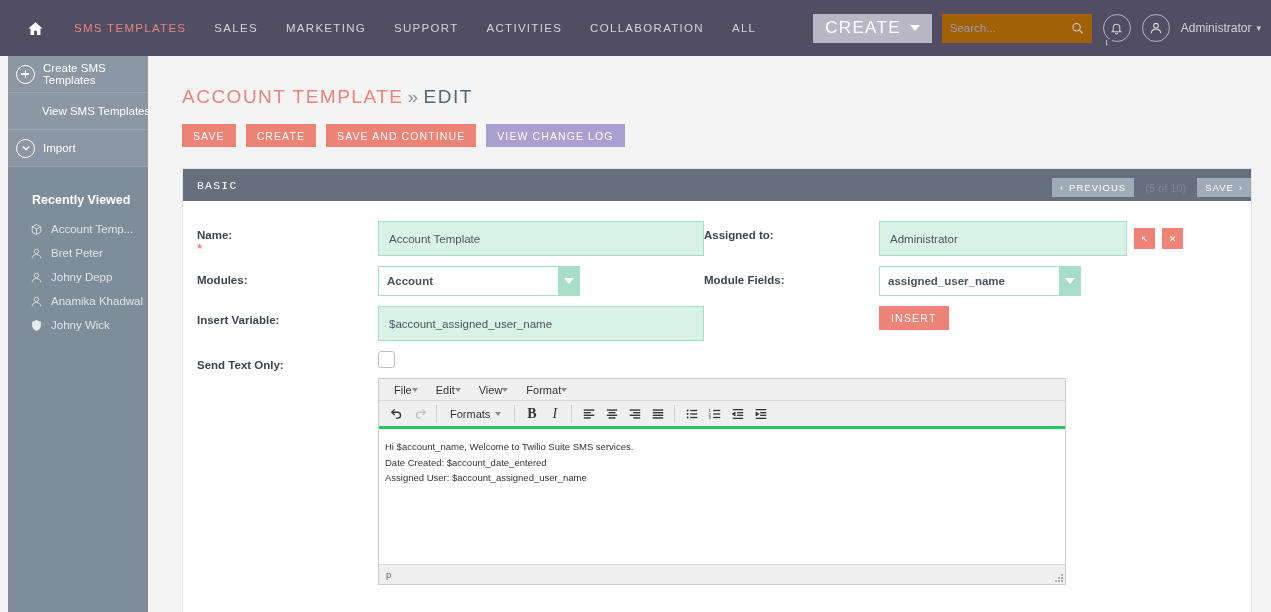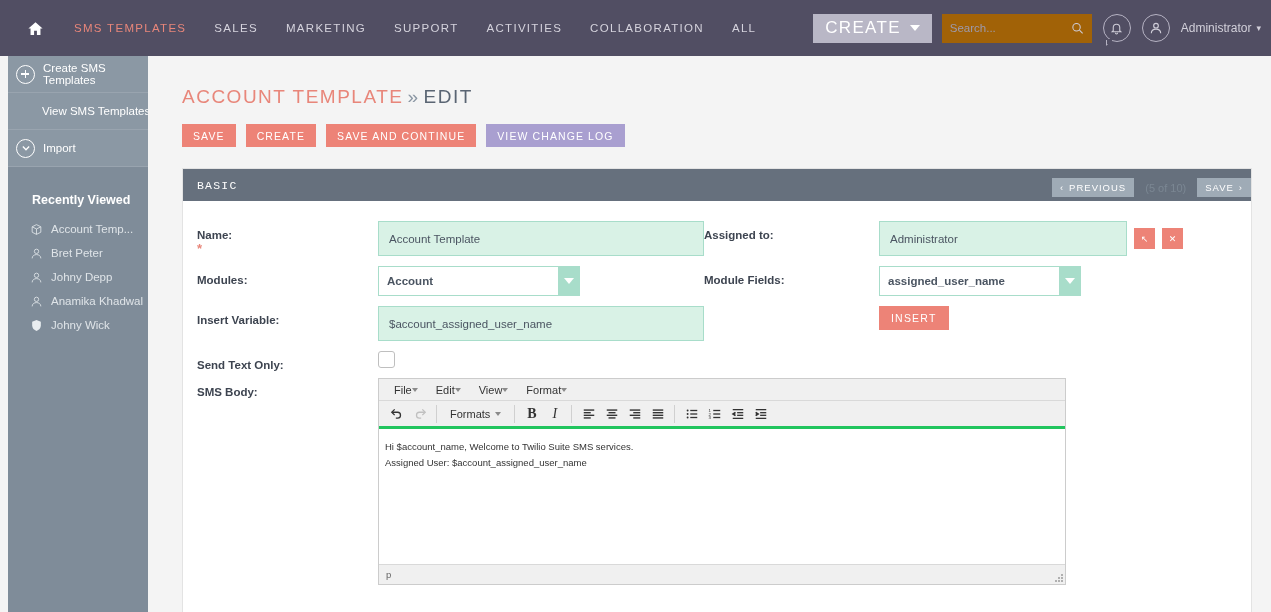--- a/index.html
+++ b/index.html
@@ -343,21 +343,20 @@
           <button class="insert-btn">INSERT</button>
         </div>
 
         <div class="flabel">Send Text Only:</div>
         <div class="fcell">
           <span class="chk"></span>
         </div>
         <div class="flabel"></div>
         <div class="fcell"></div>
 
-        <div class="flabel">SMS Body:</div>
         <div class="fcell" style="grid-column: 2 / span 3;">
           <div class="editor">
             <div class="mce-menubar">
               <div class="mce-menu-item">
                   <span>File</span>
                   <i class="tri-sm"></i>
                 </div>
               <div class="mce-menu-item">
                   <span>Edit</span>
                   <i class="tri-sm"></i>
@@ -464,20 +463,21 @@
                     <line x1="2" y1="3" x2="14" y2="3"></line>
                     <line x1="7" y1="6.5" x2="14" y2="6.5"></line>
                     <line x1="7" y1="9.5" x2="14" y2="9.5"></line>
                     <line x1="2" y1="13" x2="14" y2="13"></line>
                     <polyline points="2,6 5,8 2,10" fill="#333"></polyline>
                   </svg>
               </div>
             </div>
             <div class="mce-body">
               <p>Hi $account_name, Welcome to Twilio Suite SMS services.</p>
+              <p>Date Created: $account_date_entered</p>
               <p>Assigned User: $account_assigned_user_name</p>
             </div>
             <div class="mce-status">
               <span class="path">p</span>
               <span class="grip">
                 <i style="right:0;bottom:0"></i>
                   <i style="right:3px;bottom:0"></i>
                   <i style="right:6px;bottom:0"></i>
                 <i style="right:0;bottom:3px"></i>
                   <i style="right:3px;bottom:3px"></i>

